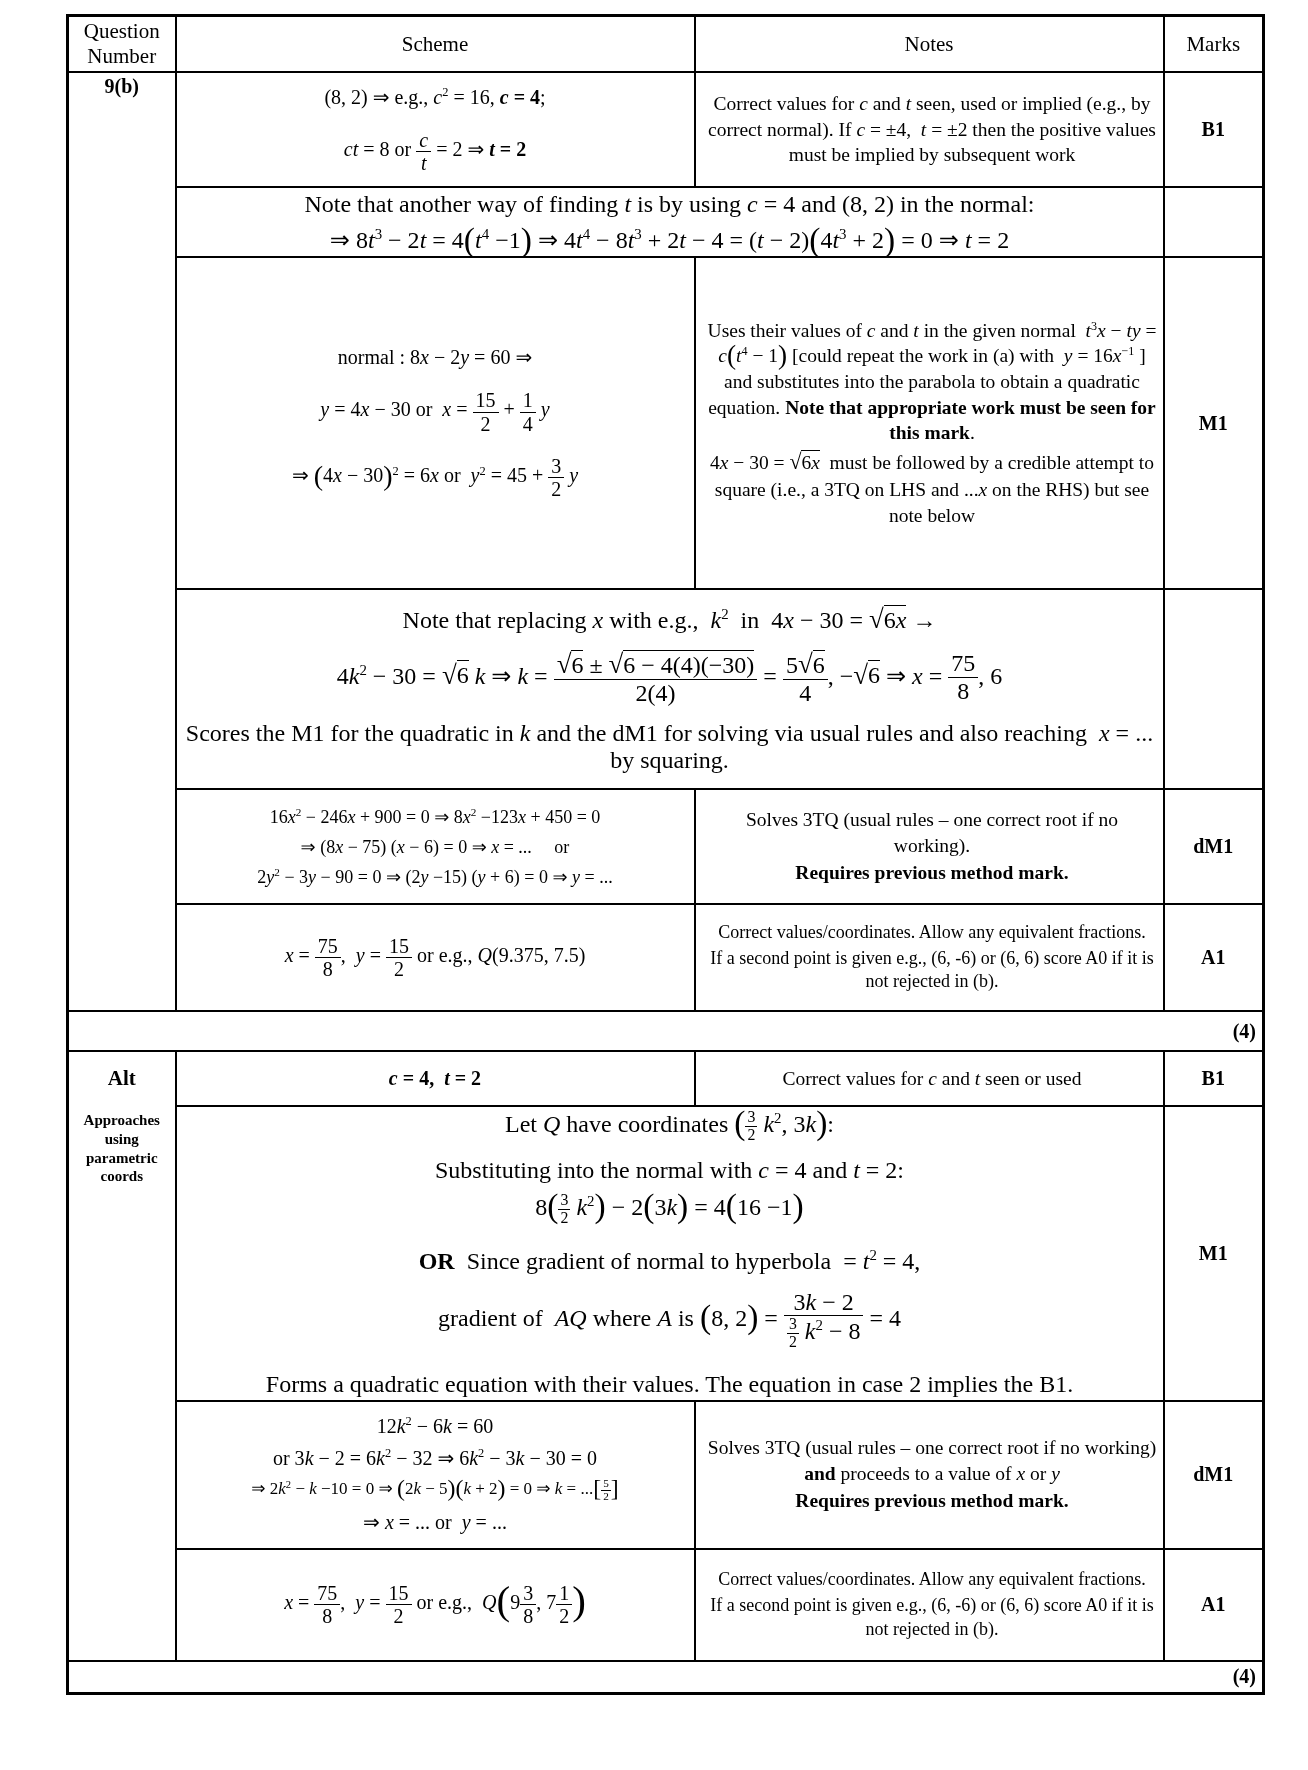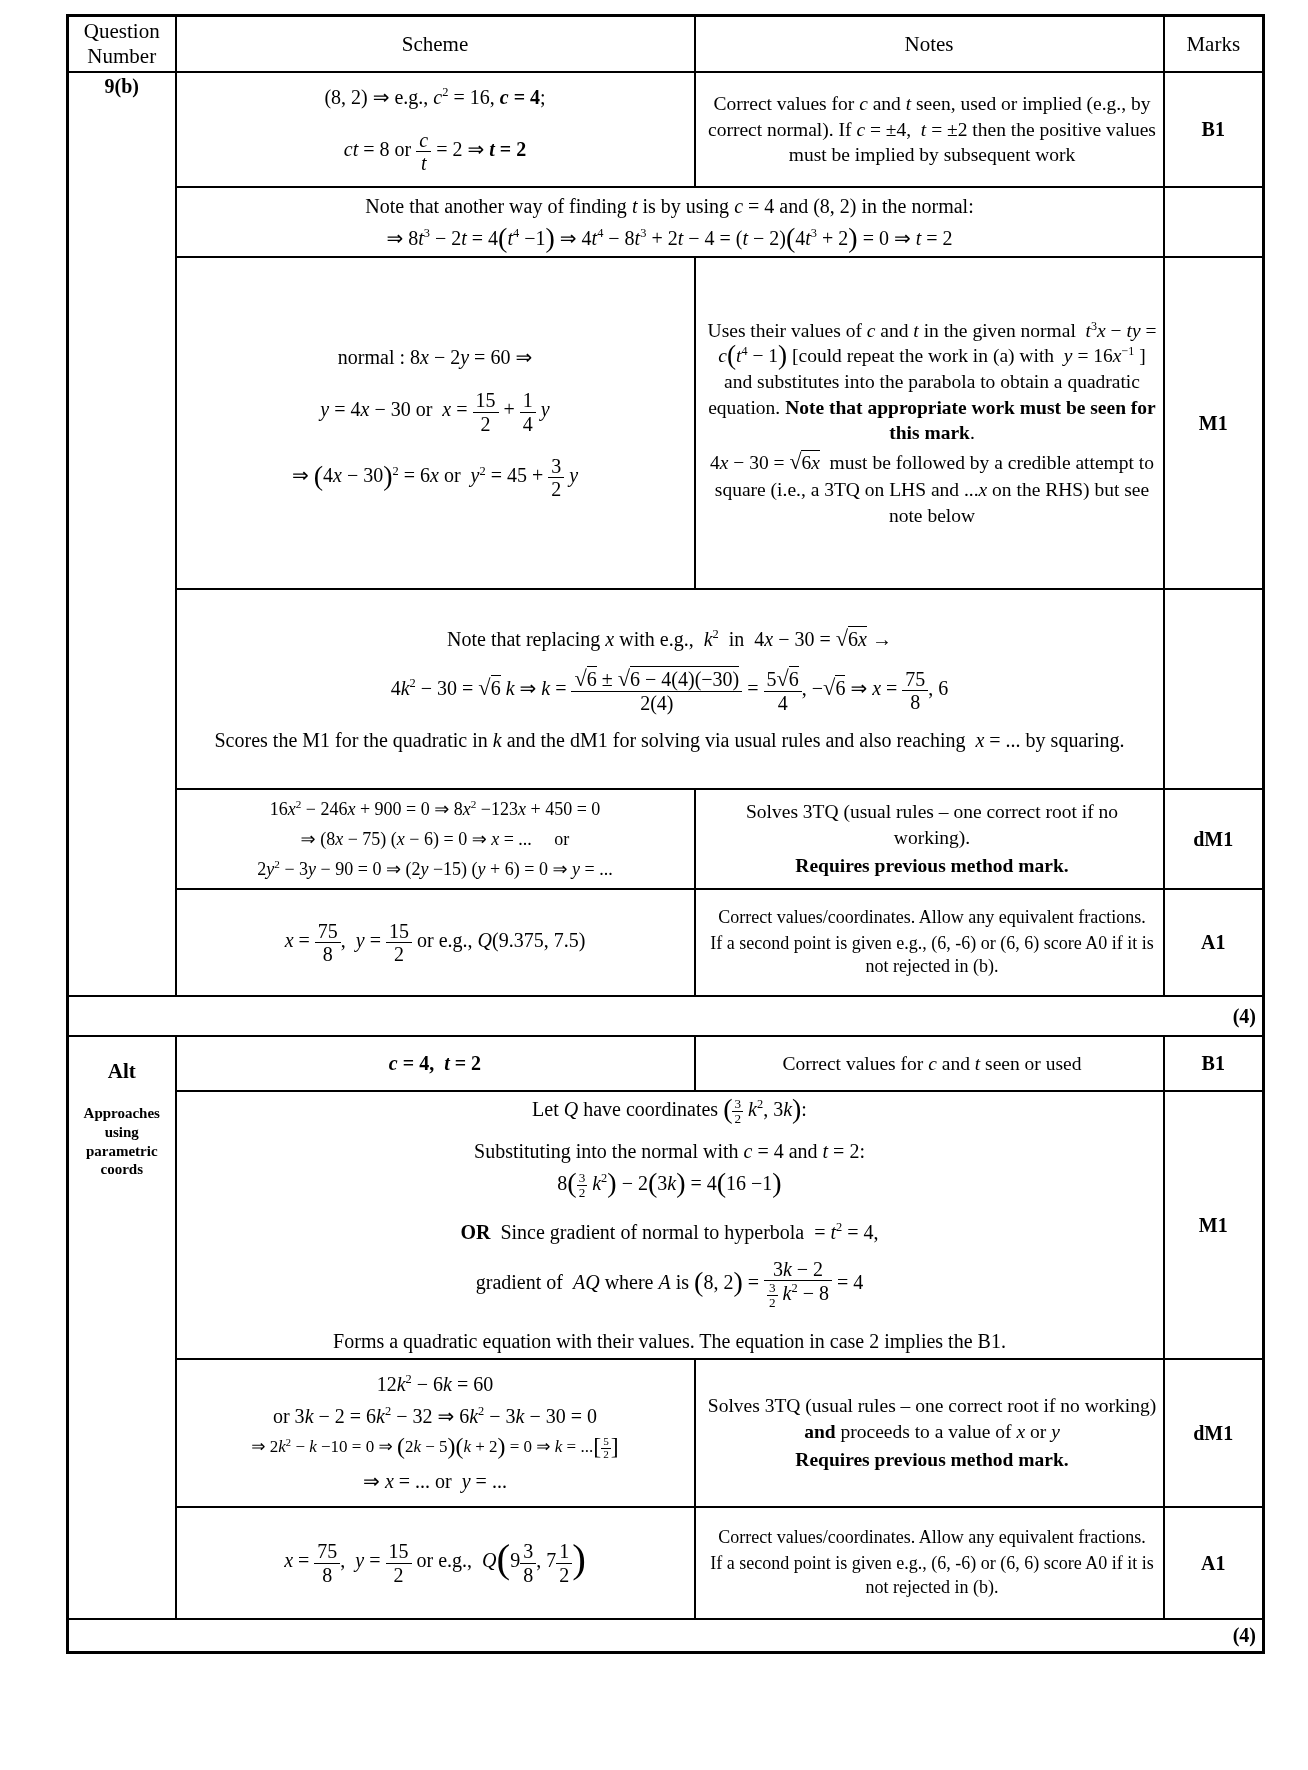--- a/index.html
+++ b/index.html
@@ -10,21 +10,21 @@
   th{font-weight:normal;font-size:21px;text-align:center;}
   .qcol{width:108px;}
   .scol{width:519px;}
   .ncol{width:469px;}
   .mcol{width:100px;}
   .qcell{vertical-align:top;text-align:center;font-weight:bold;font-size:20px;}
   .scheme{text-align:center;font-size:20px;}
   .notes{text-align:center;font-size:19.5px;line-height:1.32;padding-left:12px;}
   .mark{text-align:center;font-weight:bold;font-size:20px;}
   .total{text-align:right;font-weight:bold;font-size:20px;padding-right:6px;}
-  .fw{text-align:center;font-size:20px;}
+  .fw{text-align:center;font-size:24px;}
   i{font-family:"Liberation Serif", serif;}
   sup{font-size:62%;line-height:0;}
   .ln{display:block;}
   .g8{margin-top:8px;} .g14{margin-top:14px;} .g20{margin-top:20px;} .g26{margin-top:21px;}
   .sm{font-size:18px;} .xs{font-size:17px;}
   .frac{display:inline-block;vertical-align:middle;text-align:center;line-height:1.12;}
   .frac > .n{display:block;padding:0 3px;}
   .frac > .d{display:block;border-top:1.6px solid #000;padding:0 3px;}
   .sfrac{display:inline-block;vertical-align:middle;text-align:center;font-size:66%;line-height:1.05;}
   .sfrac > .n{display:block;padding:0 2px;}
@@ -90,21 +90,21 @@
 
     <tr style="height:200px;">
       <td class="fw" colspan="2">
             <div class="ln">Note that replacing <i>x</i> with e.g., &nbsp;<i>k</i><sup>2</sup> &nbsp;in &nbsp;4<i>x</i> − 30 = <span class="sq">√</span><span class="ovl">6<i>x</i></span> →</div>
             <div class="ln g14">4<i>k</i><sup>2</sup> − 30 = <span class="sq">√</span><span class="ovl">6</span> <i>k</i> ⇒ <i>k</i> = <span class="frac"><span class="n"><span class="sq">√</span><span class="ovl">6</span> ± <span class="sq">√</span><span class="ovl">6 − 4(4)(−30)</span></span><span class="d">2(4)</span></span> = <span class="frac"><span class="n">5<span class="sq">√</span><span class="ovl">6</span></span><span class="d">4</span></span>, −<span class="sq">√</span><span class="ovl">6</span> ⇒ <i>x</i> = <span class="frac"><span class="n">75</span><span class="d">8</span></span>, 6</div>
             <div class="ln g14">Scores the M1 for the quadratic in <i>k</i> and the dM1 for solving via usual rules and also reaching &nbsp;<i>x</i> = ... by squaring.</div>
           </td>
       <td class="mark"></td>
     </tr>
 
-    <tr style="height:100px;">
+    <tr style="height:115px;">
       <td class="scheme">
             <div class="ln sm">16<i>x</i><sup>2</sup> − 246<i>x</i> + 900 = 0 ⇒ 8<i>x</i><sup>2</sup> −123<i>x</i> + 450 = 0</div>
             <div class="ln sm g8">⇒ (8<i>x</i> − 75) (<i>x</i> − 6) = 0 ⇒ <i>x</i> = ...&nbsp;&nbsp;&nbsp;&nbsp;&nbsp;or</div>
             <div class="ln sm g8">2<i>y</i><sup>2</sup> − 3<i>y</i> − 90 = 0 ⇒ (2<i>y</i> −15) (<i>y</i> + 6) = 0 ⇒ <i>y</i> = ...</div>
           </td>
       <td class="notes">
             <div class="npar">Solves 3TQ (usual rules – one correct root if no working).</div>
             <div class="npar"><b>Requires previous method mark.</b></div>
           </td>
       <td class="mark">dM1</td>
@@ -117,21 +117,21 @@
             <div class="npar sm">If a second point is given e.g., (6, -6) or (6, 6) score A0 if it is not rejected in (b).</div>
           </td>
       <td class="mark">A1</td>
     </tr>
 
     <tr style="height:40px;">
       <td class="total" colspan="4">(4)</td>
     </tr>
 
     <tr style="height:55px;">
-      <td class="qcell" rowspan="4" style="padding-top:12px;">
+      <td class="qcell" rowspan="4" style="padding-top:4px;">
         <div class="alttop">Alt</div>
         <div class="altsub">Approaches using parametric coords</div>
       </td>
       <td class="scheme"><b><i>c</i> = 4, &nbsp;<i>t</i> = 2</b></td>
       <td class="notes">Correct values for <i>c</i> and <i>t</i> seen or used</td>
       <td class="mark">B1</td>
     </tr>
 
     <tr style="height:268px;">
       <td class="fw" colspan="2">

